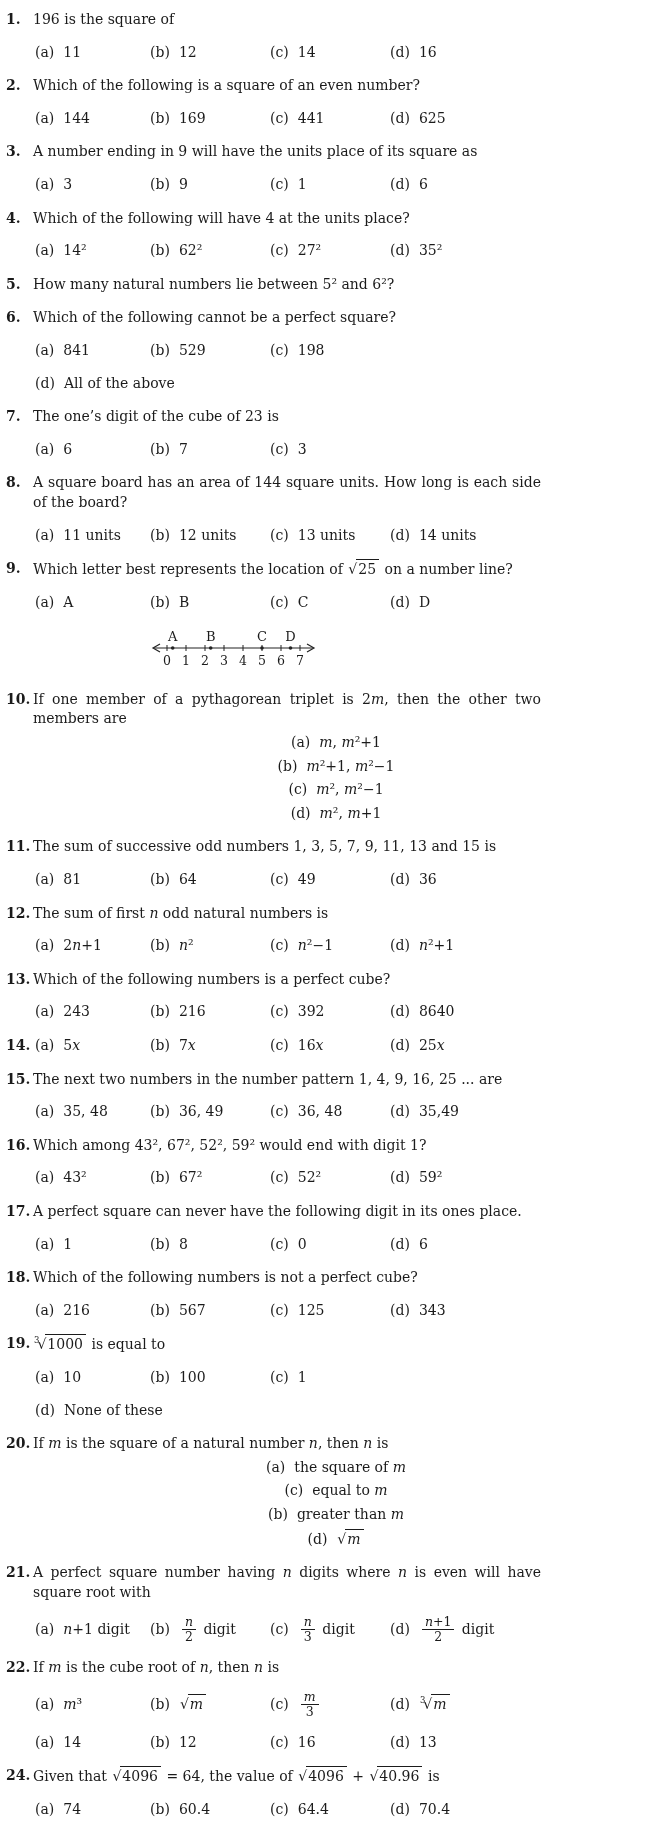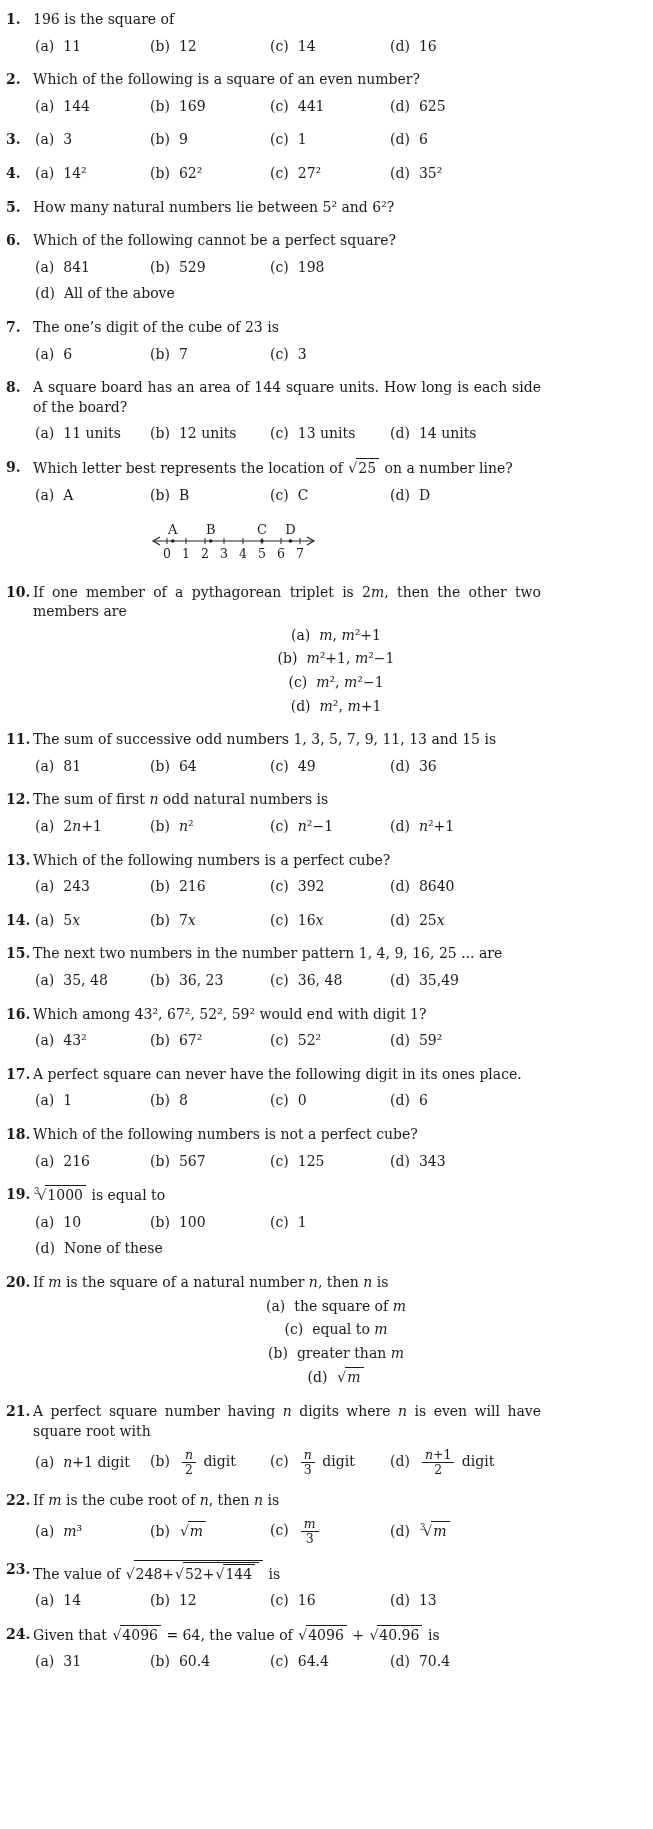--- a/index.html
+++ b/index.html
@@ -14,21 +14,21 @@
     line-height:1.4;
     padding:10px 16px 0 0;
   }
   .question { position:relative; padding-left:33px; margin-bottom:14px; }
   .q-num { position:absolute; left:6px; top:0; font-weight:700; }
   .q-head { max-width:508px; text-align:justify; }
   .opt-row {
     display:grid;
     grid-template-columns:115px 120px 120px 1fr;
     padding-left:2px;
-    margin-top:7px;
+    margin-top:13px;
     align-items:center;
   }
   .opt-line { margin-top:4px; padding-left:2px;text-align:center; }
   .opt { white-space:nowrap; }
   .opt-label { margin-right:9px; }
   i.var { font-style:italic; }
   
   .root { display:inline-block; white-space:nowrap; margin:0 1px; }
   .rad { display:inline; }
   .vinc {
@@ -70,30 +70,30 @@
       <section class="question">
         <div class="q-head"><span class="q-num">2.</span><span class="q-text">Which of the following is a square of an even number?</span></div>
         <div class="opt-row">
           <div class="opt"><span class="opt-label">(a)</span><span class="opt-value">144</span></div>
           <div class="opt"><span class="opt-label">(b)</span><span class="opt-value">169</span></div>
           <div class="opt"><span class="opt-label">(c)</span><span class="opt-value">441</span></div>
           <div class="opt"><span class="opt-label">(d)</span><span class="opt-value">625</span></div>
         </div>
       </section>
       <section class="question">
-        <div class="q-head"><span class="q-num">3.</span></div>
+        <div class="q-head"><span class="q-num">3.</span><span class="q-text">A number ending in 9 will have the units place of its square as</span></div>
         <div class="opt-row">
           <div class="opt"><span class="opt-label">(a)</span><span class="opt-value">3</span></div>
           <div class="opt"><span class="opt-label">(b)</span><span class="opt-value">9</span></div>
           <div class="opt"><span class="opt-label">(c)</span><span class="opt-value">1</span></div>
           <div class="opt"><span class="opt-label">(d)</span><span class="opt-value">6</span></div>
         </div>
       </section>
       <section class="question">
-        <div class="q-head"><span class="q-num">4.</span></div>
+        <div class="q-head"><span class="q-num">4.</span><span class="q-text">Which of the following will have 4 at the units place?</span></div>
         <div class="opt-row">
           <div class="opt"><span class="opt-label">(a)</span><span class="opt-value">14²</span></div>
           <div class="opt"><span class="opt-label">(b)</span><span class="opt-value">62²</span></div>
           <div class="opt"><span class="opt-label">(c)</span><span class="opt-value">27²</span></div>
           <div class="opt"><span class="opt-label">(d)</span><span class="opt-value">35²</span></div>
         </div>
       </section>
       <section class="question">
         <div class="q-head"><span class="q-num">5.</span><span class="q-text">How many natural numbers lie between 5² and 6²?</span></div>
       </section>
@@ -203,21 +203,21 @@
           <div class="opt"><span class="opt-label">(a)</span><span class="opt-value">5<i class="var">x</i></span></div>
           <div class="opt"><span class="opt-label">(b)</span><span class="opt-value">7<i class="var">x</i></span></div>
           <div class="opt"><span class="opt-label">(c)</span><span class="opt-value">16<i class="var">x</i></span></div>
           <div class="opt"><span class="opt-label">(d)</span><span class="opt-value">25<i class="var">x</i></span></div>
         </div>
       </section>
       <section class="question">
         <div class="q-head"><span class="q-num">15.</span><span class="q-text">The next two numbers in the number pattern 1, 4, 9, 16, 25 ... are</span></div>
         <div class="opt-row">
           <div class="opt"><span class="opt-label">(a)</span><span class="opt-value">35, 48</span></div>
-          <div class="opt"><span class="opt-label">(b)</span><span class="opt-value">36, 23</span></div>
+          <div class="opt"><span class="opt-label">(b)</span><span class="opt-value">36, 49</span></div>
           <div class="opt"><span class="opt-label">(c)</span><span class="opt-value">36, 48</span></div>
           <div class="opt"><span class="opt-label">(d)</span><span class="opt-value">35,49</span></div>
         </div>
       </section>
       <section class="question">
         <div class="q-head"><span class="q-num">16.</span><span class="q-text">Which among 43², 67², 52², 59² would end with digit 1?</span></div>
         <div class="opt-row">
           <div class="opt"><span class="opt-label">(a)</span><span class="opt-value">43²</span></div>
           <div class="opt"><span class="opt-label">(b)</span><span class="opt-value">67²</span></div>
           <div class="opt"><span class="opt-label">(c)</span><span class="opt-value">52²</span></div>
@@ -272,31 +272,30 @@
       <section class="question">
         <div class="q-head"><span class="q-num">22.</span><span class="q-text">If <i class="var">m</i> is the cube root of <i class="var">n</i>, then <i class="var">n</i> is</span></div>
         <div class="opt-row">
           <div class="opt"><span class="opt-label">(a)</span><span class="opt-value"><i class="var">m</i>³</span></div>
           <div class="opt"><span class="opt-label">(b)</span><span class="opt-value"><span class="root"><span class="rad">√</span><span class="vinc"><i class="var">m</i></span></span></span></div>
           <div class="opt"><span class="opt-label">(c)</span><span class="opt-value"><span class="frac"><span class="num"><i class="var">m</i></span><span class="den">3</span></span></span></div>
           <div class="opt"><span class="opt-label">(d)</span><span class="opt-value"><span class="root"><span class="ridx">3</span><span class="rad">√</span><span class="vinc"><i class="var">m</i></span></span></span></div>
         </div>
       </section>
       <section class="question">
-        <div class="q-head"><span class="q-num">23.</span><span class="q-text">The value of <span class="root"><span class="rad">√</span><span class="vinc">248+<span class="root"><span class="rad">√</span><span class="vinc">52+<span class="root"><span class="rad">√</span><span class="vinc">144</span></span></span></span></span></span> is</span></div>
         <div class="opt-row">
           <div class="opt"><span class="opt-label">(a)</span><span class="opt-value">14</span></div>
           <div class="opt"><span class="opt-label">(b)</span><span class="opt-value">12</span></div>
           <div class="opt"><span class="opt-label">(c)</span><span class="opt-value">16</span></div>
           <div class="opt"><span class="opt-label">(d)</span><span class="opt-value">13</span></div>
         </div>
       </section>
       <section class="question">
         <div class="q-head"><span class="q-num">24.</span><span class="q-text">Given that <span class="root"><span class="rad">√</span><span class="vinc">4096</span></span> = 64, the value of <span class="root"><span class="rad">√</span><span class="vinc">4096</span></span> + <span class="root"><span class="rad">√</span><span class="vinc">40.96</span></span> is</span></div>
         <div class="opt-row">
-          <div class="opt"><span class="opt-label">(a)</span><span class="opt-value">31</span></div>
+          <div class="opt"><span class="opt-label">(a)</span><span class="opt-value">74</span></div>
           <div class="opt"><span class="opt-label">(b)</span><span class="opt-value">60.4</span></div>
           <div class="opt"><span class="opt-label">(c)</span><span class="opt-value">64.4</span></div>
           <div class="opt"><span class="opt-label">(d)</span><span class="opt-value">70.4</span></div>
         </div>
       </section>
     </div>
 </main>
 
 </body></html>

